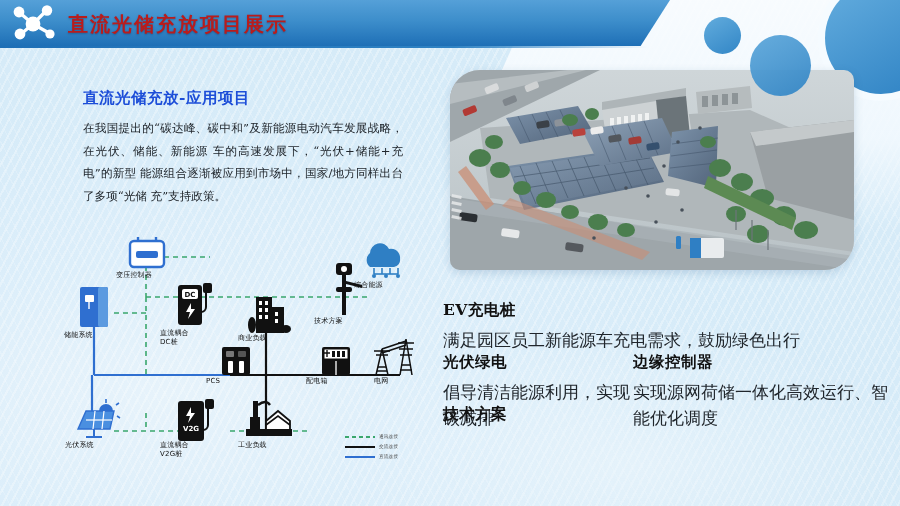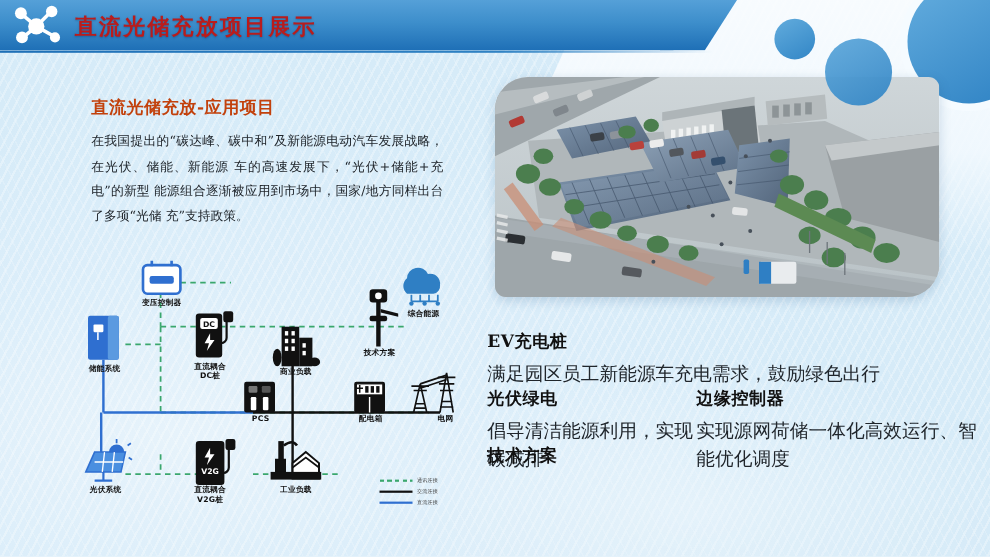--- a/index.html
+++ b/index.html
@@ -48,21 +48,21 @@
     background:linear-gradient(150deg,#62acdd,#3286c6);}
   .circ-b{left:750px;top:35px;width:61px;height:61px;
     background:linear-gradient(150deg,#5aa6da,#2f83c4);opacity:.92;}
   .circ-c{left:825px;top:-18px;width:112px;height:112px;
     background:linear-gradient(150deg,#65aedf,#2d81c3);}
   .circ-c-ring{left:818px;top:-25px;width:126px;height:126px;
     background:#f5fbff;}
 
   
   .copy{position:absolute;left:83px;top:88px;width:320px;}
-  .copy h2{margin:0 0 8px 0;font-size:15.5px;font-weight:bold;color:#c2410c;
+  .copy h2{margin:0 0 8px 0;font-size:15.5px;font-weight:bold;color:#1d4ed8;
     font-family:"DejaVu Serif","Liberation Serif",serif;letter-spacing:.5px;}
   .copy p{margin:0;font-size:11.6px;line-height:1.95;color:#20262c;
     font-family:"DejaVu Serif","Liberation Serif",serif;text-align:justify;}
 
   
   .photo{position:absolute;left:450px;top:70px;width:404px;height:200px;
     border-radius:30px 10px 30px 10px;overflow:hidden;
     box-shadow:0 3px 10px rgba(30,80,130,.18);}
   .photo svg{display:block;}
 
@@ -72,22 +72,22 @@
   .rblock .rp{font-size:17px;color:#20262c;line-height:1.5;}
 
   .b-ev{left:443px;top:300px;width:430px;}
   .b-pv{left:443px;top:352px;width:190px;}
   .b-edge{left:633px;top:352px;width:265px;}
   .b-tech{left:443px;top:404px;width:440px;}
   .b-tech .rp{white-space:nowrap;margin-left:-12px;}
 
   
   .diagram{position:absolute;left:70px;top:235px;width:360px;height:230px;}
-  .dlabel{position:absolute;font-size:7px;color:#111;font-weight:bold;
-    font-family:"DejaVu Sans","Liberation Sans",sans-serif;text-align:center;
+  .dlabel{position:absolute;font-size:7px;color:#111;font-weight:normal;
+    font-family:"DejaVu Sans","Liberation Sans",sans-serif;
     line-height:1.35;letter-spacing:.2px;}
   .legend{position:absolute;left:345px;top:433px;}
   .legend-row{display:flex;align-items:center;height:7px;margin-bottom:3px;}
   .lg-line{width:30px;height:2px;margin-right:4px;}
   .lg-dash{background:repeating-linear-gradient(90deg,#3aa76d 0 4px,rgba(0,0,0,0) 4px 7px);}
   .lg-solid{background:#111;}
   .lg-blue{background:#2f6fd0;}
   .lg-txt{font-size:4.6px;color:#444;font-family:"DejaVu Sans","Liberation Sans",sans-serif;
     letter-spacing:.2px;white-space:nowrap;}
 </style>

